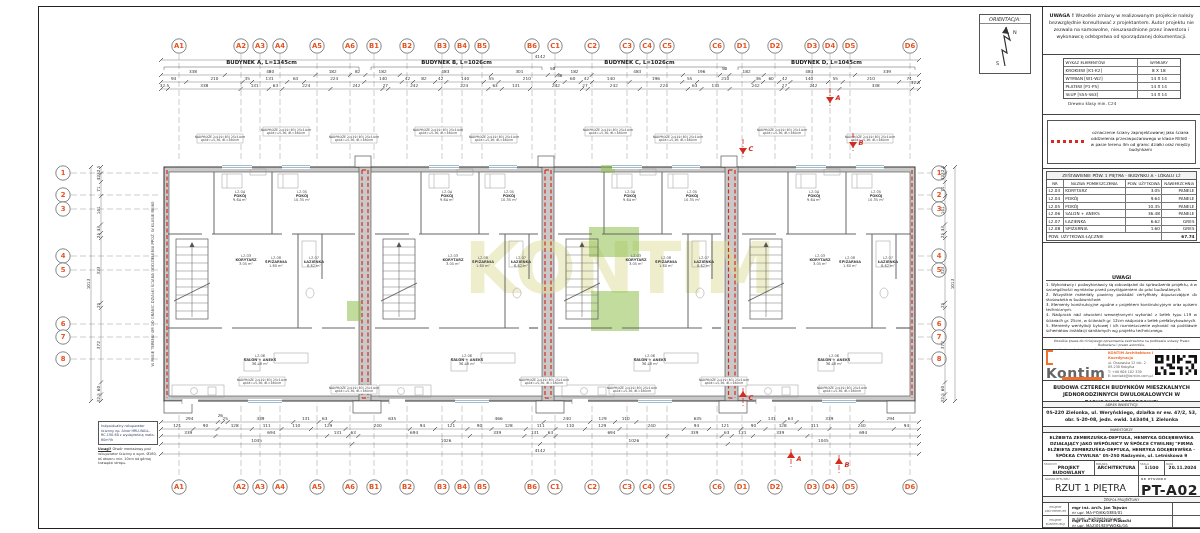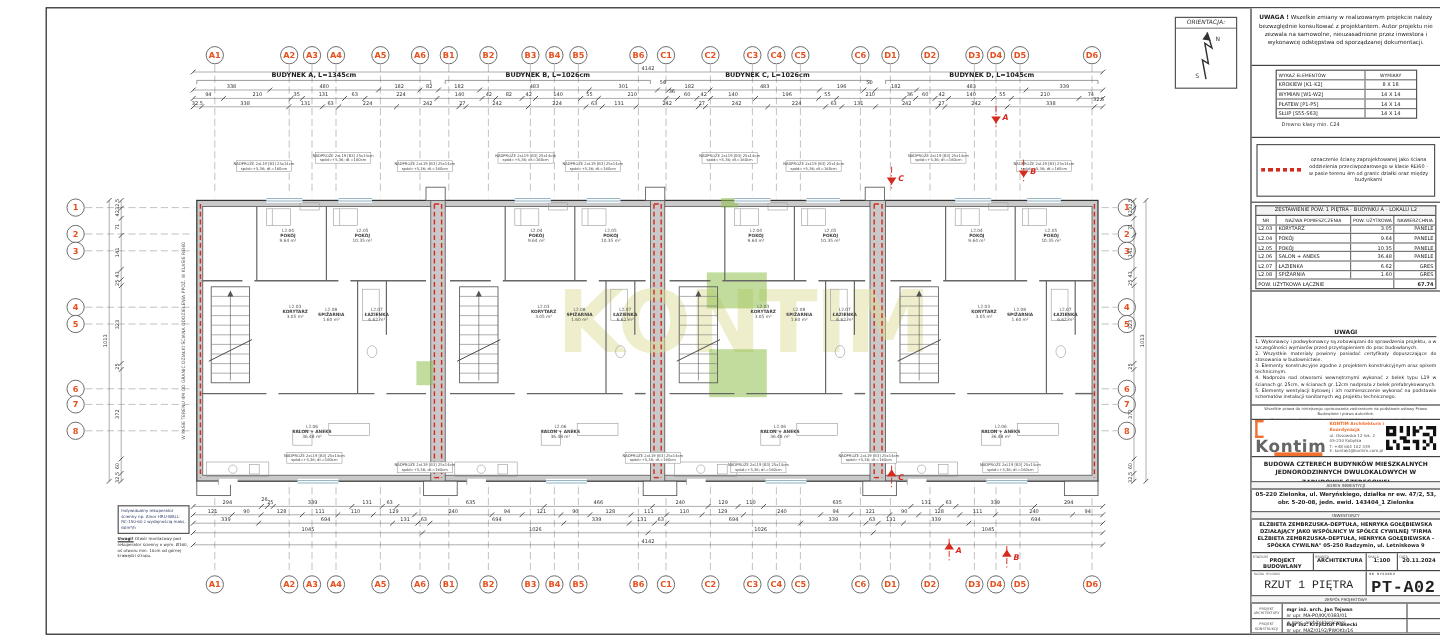--- a/index.html
+++ b/index.html
@@ -54,21 +54,21 @@
   .qr { width:20px; height:20px; }
   .ptitle { height:21px; text-align:center; font-weight:bold; font-size:5px; line-height:1.45; padding-top:3px; }
   .slab { height:6px; text-align:center; font-size:3.4px; color:#333; background:#f4f4f4; padding:1px; }
   .addr { height:19px; text-align:center; font-weight:bold; font-size:4.6px; line-height:1.45; padding-top:2px; }
   .inv { height:28px; text-align:center; font-weight:bold; font-size:4.3px; line-height:1.4; padding-top:2px; }
   .stadium { height:15px; display:flex; padding:0; }
   .scell { border-right:0.6px solid #555; position:relative; padding:4px 1px 1px; text-align:center; font-weight:bold; font-size:4.4px; }
   .scell:last-child { border-right:none; }
   .scell i { position:absolute; left:1px; top:0.5px; font-style:normal; font-weight:normal; font-size:2.8px; color:#666; }
   .sc1{width:52px;} .sc2{width:44px;} .sc3{width:26px;} .sc4{flex:1;}
-  .rzut { height:21px; display:flex; padding:0;font-family:Liberation Mono, monospace; }
+  .rzut { height:21px; display:flex; padding:0; }
   .rcell { position:relative; padding:6px 2px 1px; }
   .rname { width:96px; border-right:0.6px solid #555; text-align:center; font-size:9.5px; }
   .rnum { flex:1; text-align:center; font-size:14px; font-weight:bold; letter-spacing:0.5px; }
   .rcell i { position:absolute; left:2px; top:1px; font-style:normal; font-size:2.8px; color:#666; }
   .team { height:6px; text-align:center; font-size:3.3px; background:#f4f4f4; color:#333; padding:0.5px; }
   .designers { flex:1; padding:0; border-bottom:none; }
   .drow { display:flex; border-bottom:0.6px solid #555; height:50%; }
   .drole { width:26px; border-right:0.6px solid #555; font-size:2.9px; color:#555; padding:2px 1px; text-align:center; }
   .dinfo { flex:1; font-size:3.9px; line-height:1.35; padding:2px 3px; }
   .dsign { width:28px; border-left:0.6px solid #555; }

